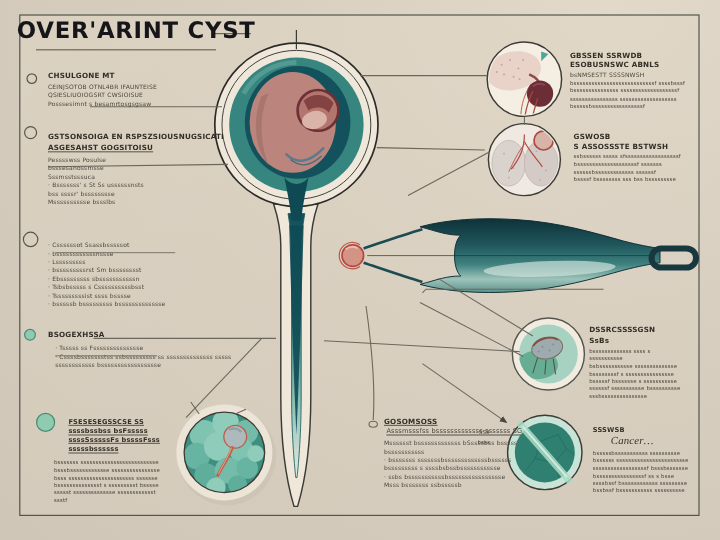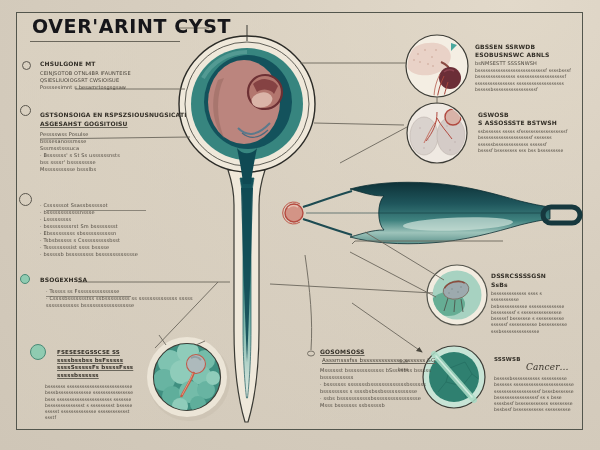--- a/index.html
+++ b/index.html
@@ -206,21 +206,21 @@
       <path d="M270,284 L433,293"></path>
       <path d="M218,282 L155,348"></path>
       <path d="M305,255 C310,290 313,320 311,350"></path>
       <ellipse cx="311" cy="353.5" rx="3.5" ry="2.5"></ellipse>
       <path d="M159,335 L166,345 M196,345 L205,341"></path>
       <path d="M437,97 V104"></path>
       <path d="M352,303 L422,352" marker-end="url(#ah)"></path>
     </g>
   </svg>
 
-  <div class="t title" style="left:32px;top:15px;">OVER'ARINT CYST</div>
+  <div class="t title" style="left:14px;top:15px;">OVER'ARINT CYST</div>
   <div class="rule" style="left:30px;top:41px;width:150px;"></div>
 
   <div class="bullet" style="left:22px;top:61px;width:9px;height:9px;"></div>
   <div class="t t6 b" style="left:40px;top:60px;">CHSULGONE MT</div>
   <div class="t t5 pre" style="left:40px;top:70px;width:150px;">CEINJSOTOB OTNL4BR IFAUNTEISE
 QSIESLIUOIOGSRT CWSIOISUE
 Posssesimnt s besamrtosgsgsaw</div>
 
   <div class="bullet" style="left:20px;top:105px;width:11px;height:11px;"></div>
   <div class="t t6 b" style="left:40px;top:111px;">GSTSONSOIGA EN RSPSZSIOUSNUGSICATI</div>
@@ -289,21 +289,21 @@
   <div class="t t6 b" style="left:491px;top:272px;">DSSRCSSSSGSN</div>
   <div class="t t6 b" style="left:491px;top:281px;">SsBs</div>
   <div class="t t45 pre" style="left:491px;top:291px;width:80px;">bsssssssssssss ssss s sssssssssse
 bsbsssssssssse ssssssssssssse
 bssssssssf s ssssssssssssssse
 bsssssf bsssssse s sssssssssse
 ssssssf sssssssssse bssssssssse
 sssbsssssssssssssse</div>
 
   <div class="t t55 b" style="left:494px;top:356px;">SSSWSB</div>
-  <div class="t script" style="left:526px;top:362px;">Cancer…</div>
+  <div class="t script" style="left:509px;top:362px;font-family:Liberation Serif, serif;">Cancer…</div>
   <div class="t t45 pre" style="left:494px;top:376px;width:88px;">bsssssbsssssssssss ssssssssse
 bssssss ssssssssssssssssssssssse
 ssssssssssssssssssf bsssbsssssse
 bssssssssssssssssf ss s bsse
 ssssbssf bssssssssssss sssssssse
 bssbssf bsssssssssss ssssssssse</div>
 
   <div class="t" style="left:399px;top:359px;font-size:4.5px;">SS9</div>
   <div class="t" style="left:398px;top:367px;font-size:4.5px;">bsss</div>
 

